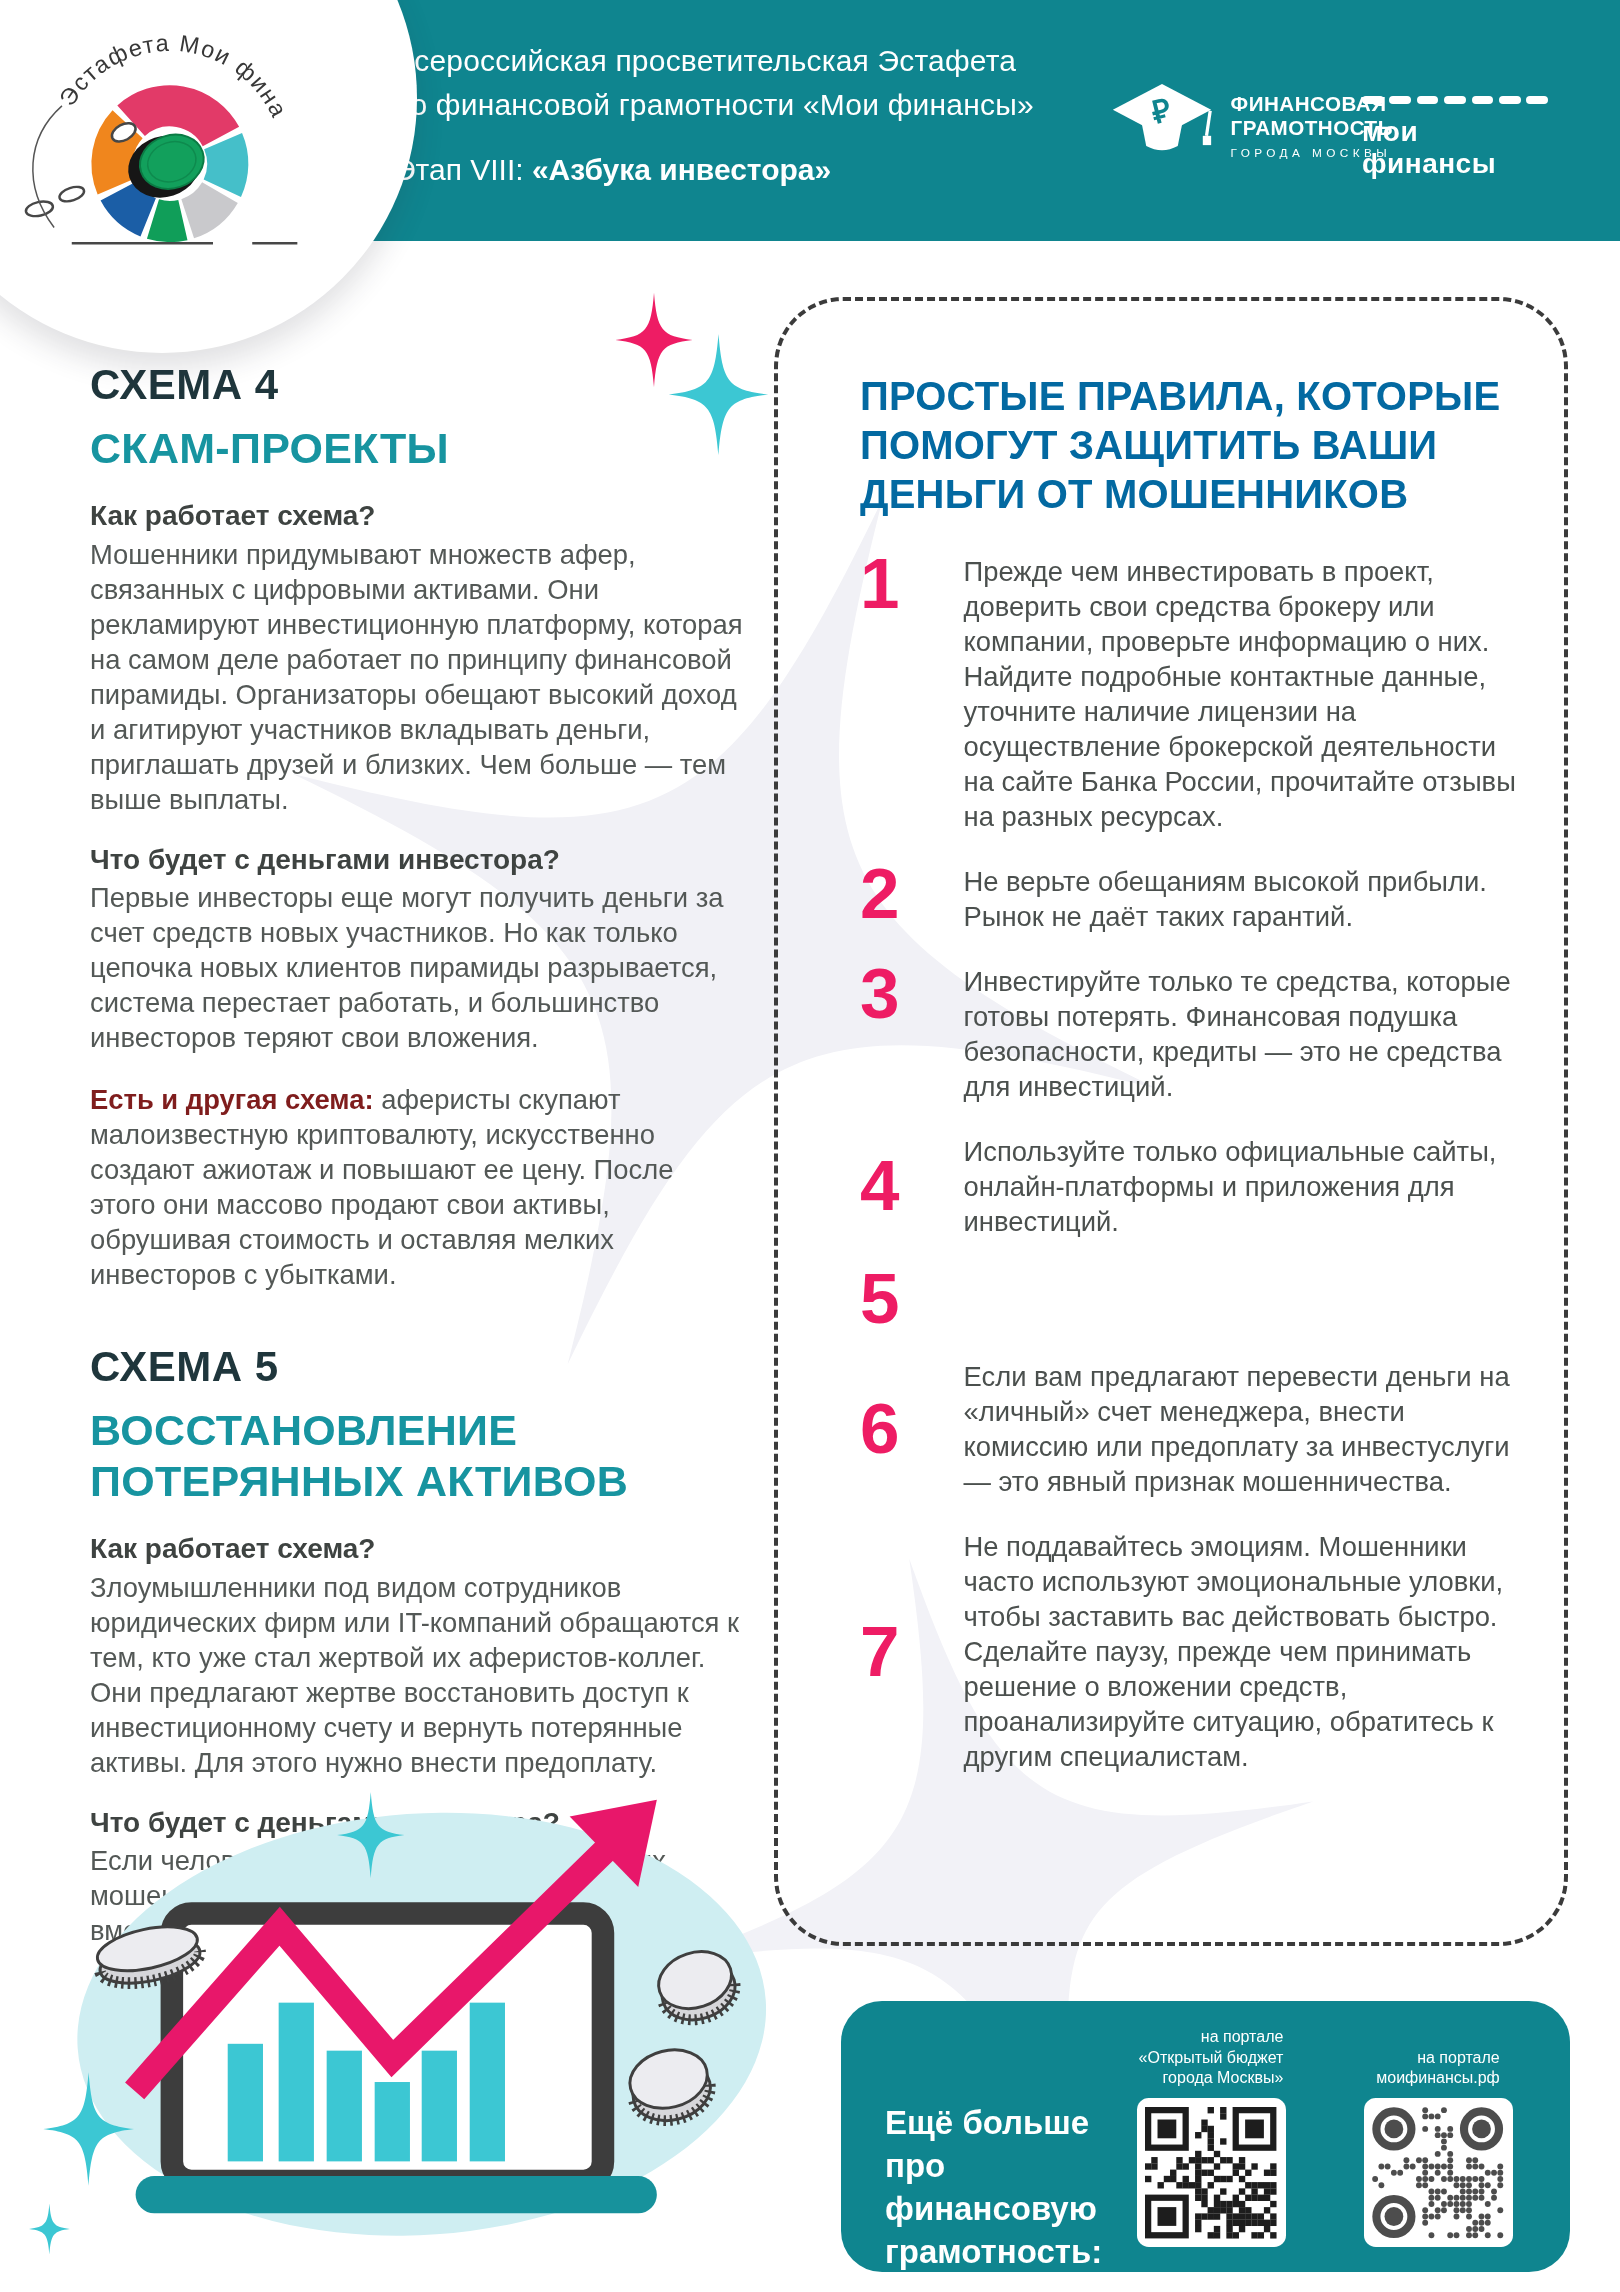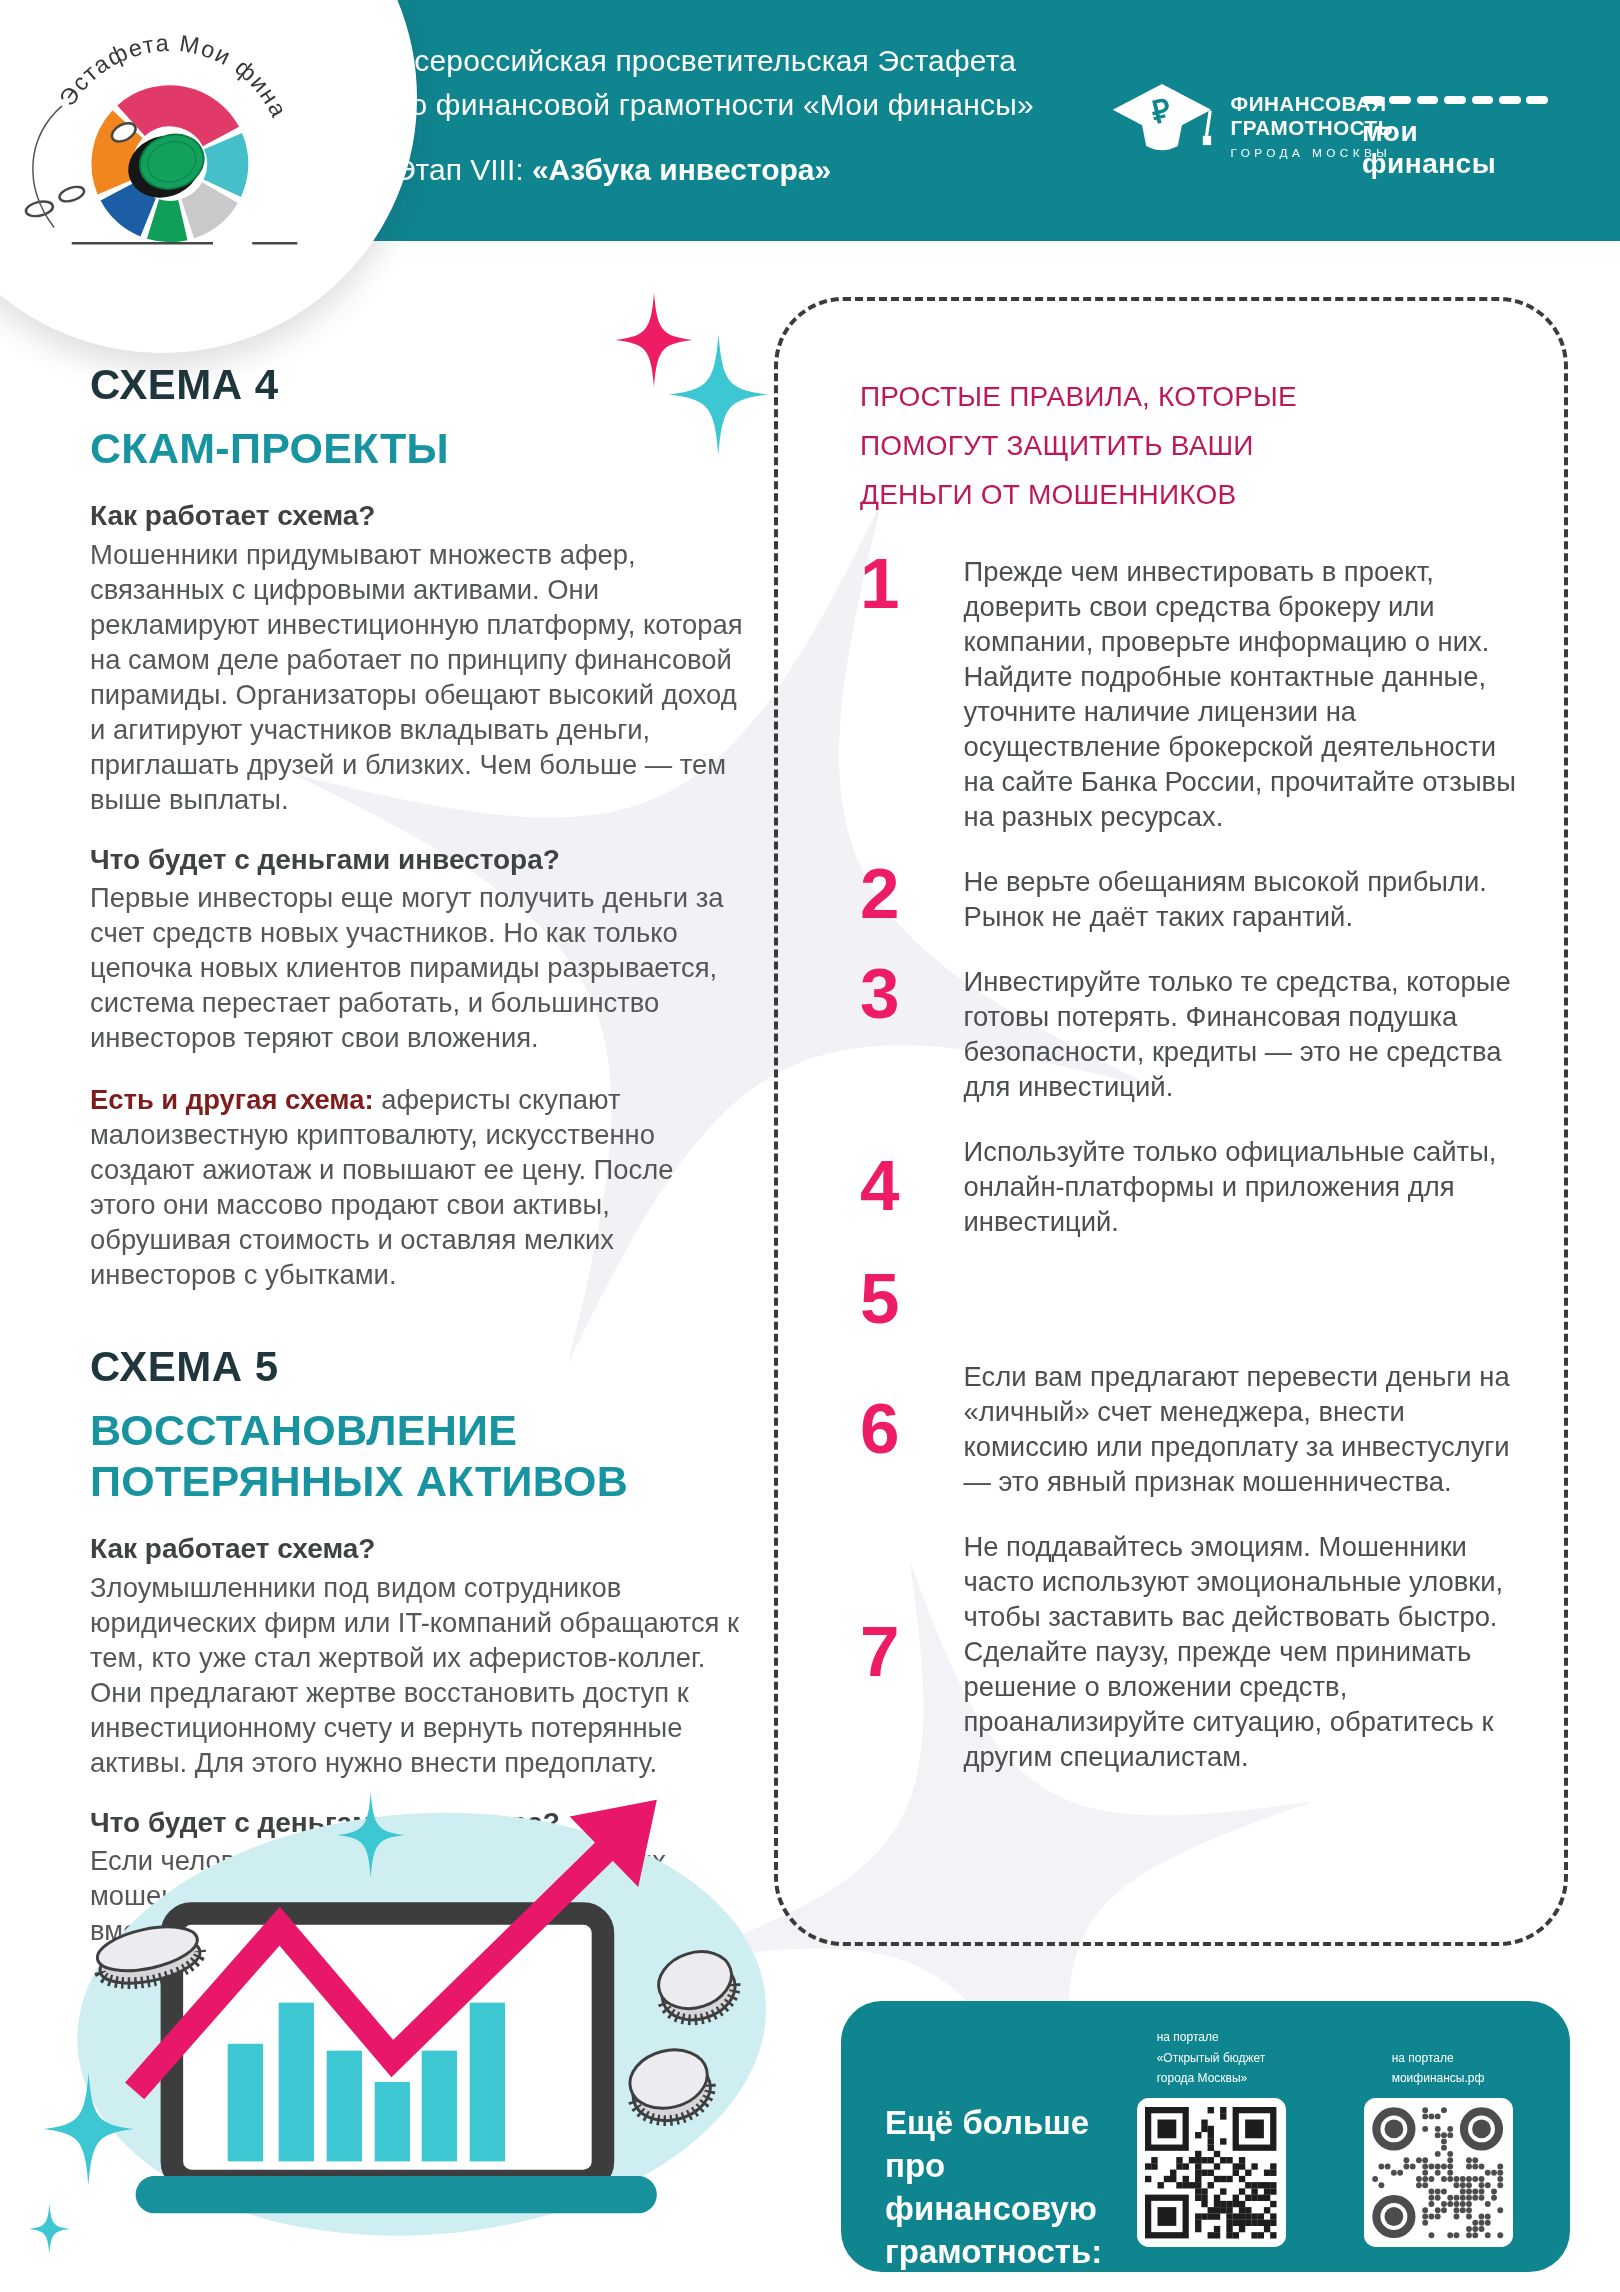--- a/index.html
+++ b/index.html
@@ -31,35 +31,35 @@
   .kicker{font-size:42px;font-weight:bold;color:#1f363c;letter-spacing:0.5px;}
   .sec-title{font-size:43px;line-height:51px;font-weight:bold;color:#1794a0;margin-top:13.7px;letter-spacing:0.3px;}
   .qa-h{font-size:28px;font-weight:bold;color:#3e4341;margin-top:26.5px;}
   .qa-p{font-size:27.4px;line-height:35px;color:#53585
 6;margin-top:4.9px;color:#535856;}
   .qa-p b{color:#7f1d1d;margin-top:13px;}
   .mt{margin-top:51px;}
   
   .rules-box{position:absolute;left:774px;top:297px;width:794px;height:1649px;z-index:2;
     border:4.9px dashed #3b3b3b;border-radius:69px;box-sizing:border-box;padding:71px 44px 0 82px;background:transparent;}
-  .rules-title{font-size:28px;line-height:49px;font-weight:normal;color:#be185d;letter-spacing:0.2px;}
+  .rules-title{font-size:40px;line-height:49px;font-weight:bold;color:#0369a1;letter-spacing:0.2px;}
   .rules-title span{display:block;}
   .rules-list{margin-top:35px;display:flex;flex-direction:column;gap:30px;}
   .rule-item{display:flex;gap:25.5px;}
   .rule-item.c{align-items:center;}
   .rule-num{flex:none;width:78px;font-size:71px;font-weight:bold;color:#ee1c64;line-height:.85;}
   .rule-text{font-size:27.4px;line-height:35px;color:#4b504e;}
   
   .footer-box{position:absolute;left:841px;top:2001px;width:729px;height:271px;background:#0f858f;border-radius:41px;
     z-index:2;display:flex;box-sizing:border-box;padding:13.7px 33px 0 44px;color:#fff;}
   .more-text{width:233px;padding-top:86px;font-size:33px;line-height:43px;font-weight:bold;}
   .qr-group{width:186px;display:flex;flex-direction:column;align-items:center;}
   .qr-group + .qr-group{margin-left:41px;}
-  .qr-label{height:74px;display:flex;flex-direction:column;justify-content:flex-end;align-items:flex-start;
-    font-size:12px;line-height:20.6px;text-align:center;}
+  .qr-label{height:74px;display:flex;flex-direction:column;justify-content:flex-end;align-items:flex-end;
+    font-size:16px;line-height:20.6px;text-align:center;}
   .qr-label .b{font-weight:normal;}
   .qr-card{margin-top:9.8px;width:149px;height:149px;background:#fff;border-radius:11.8px;padding:8.8px;box-sizing:border-box;}
   .qr-card svg{width:100%;height:100%;display:block;}
   
   .illustration{position:absolute;left:19.6px;top:1776px;width:823px;height:517px;z-index:2;}
   .spark{position:absolute;z-index:2;}
 </style>
 </head>
 <body>
 

